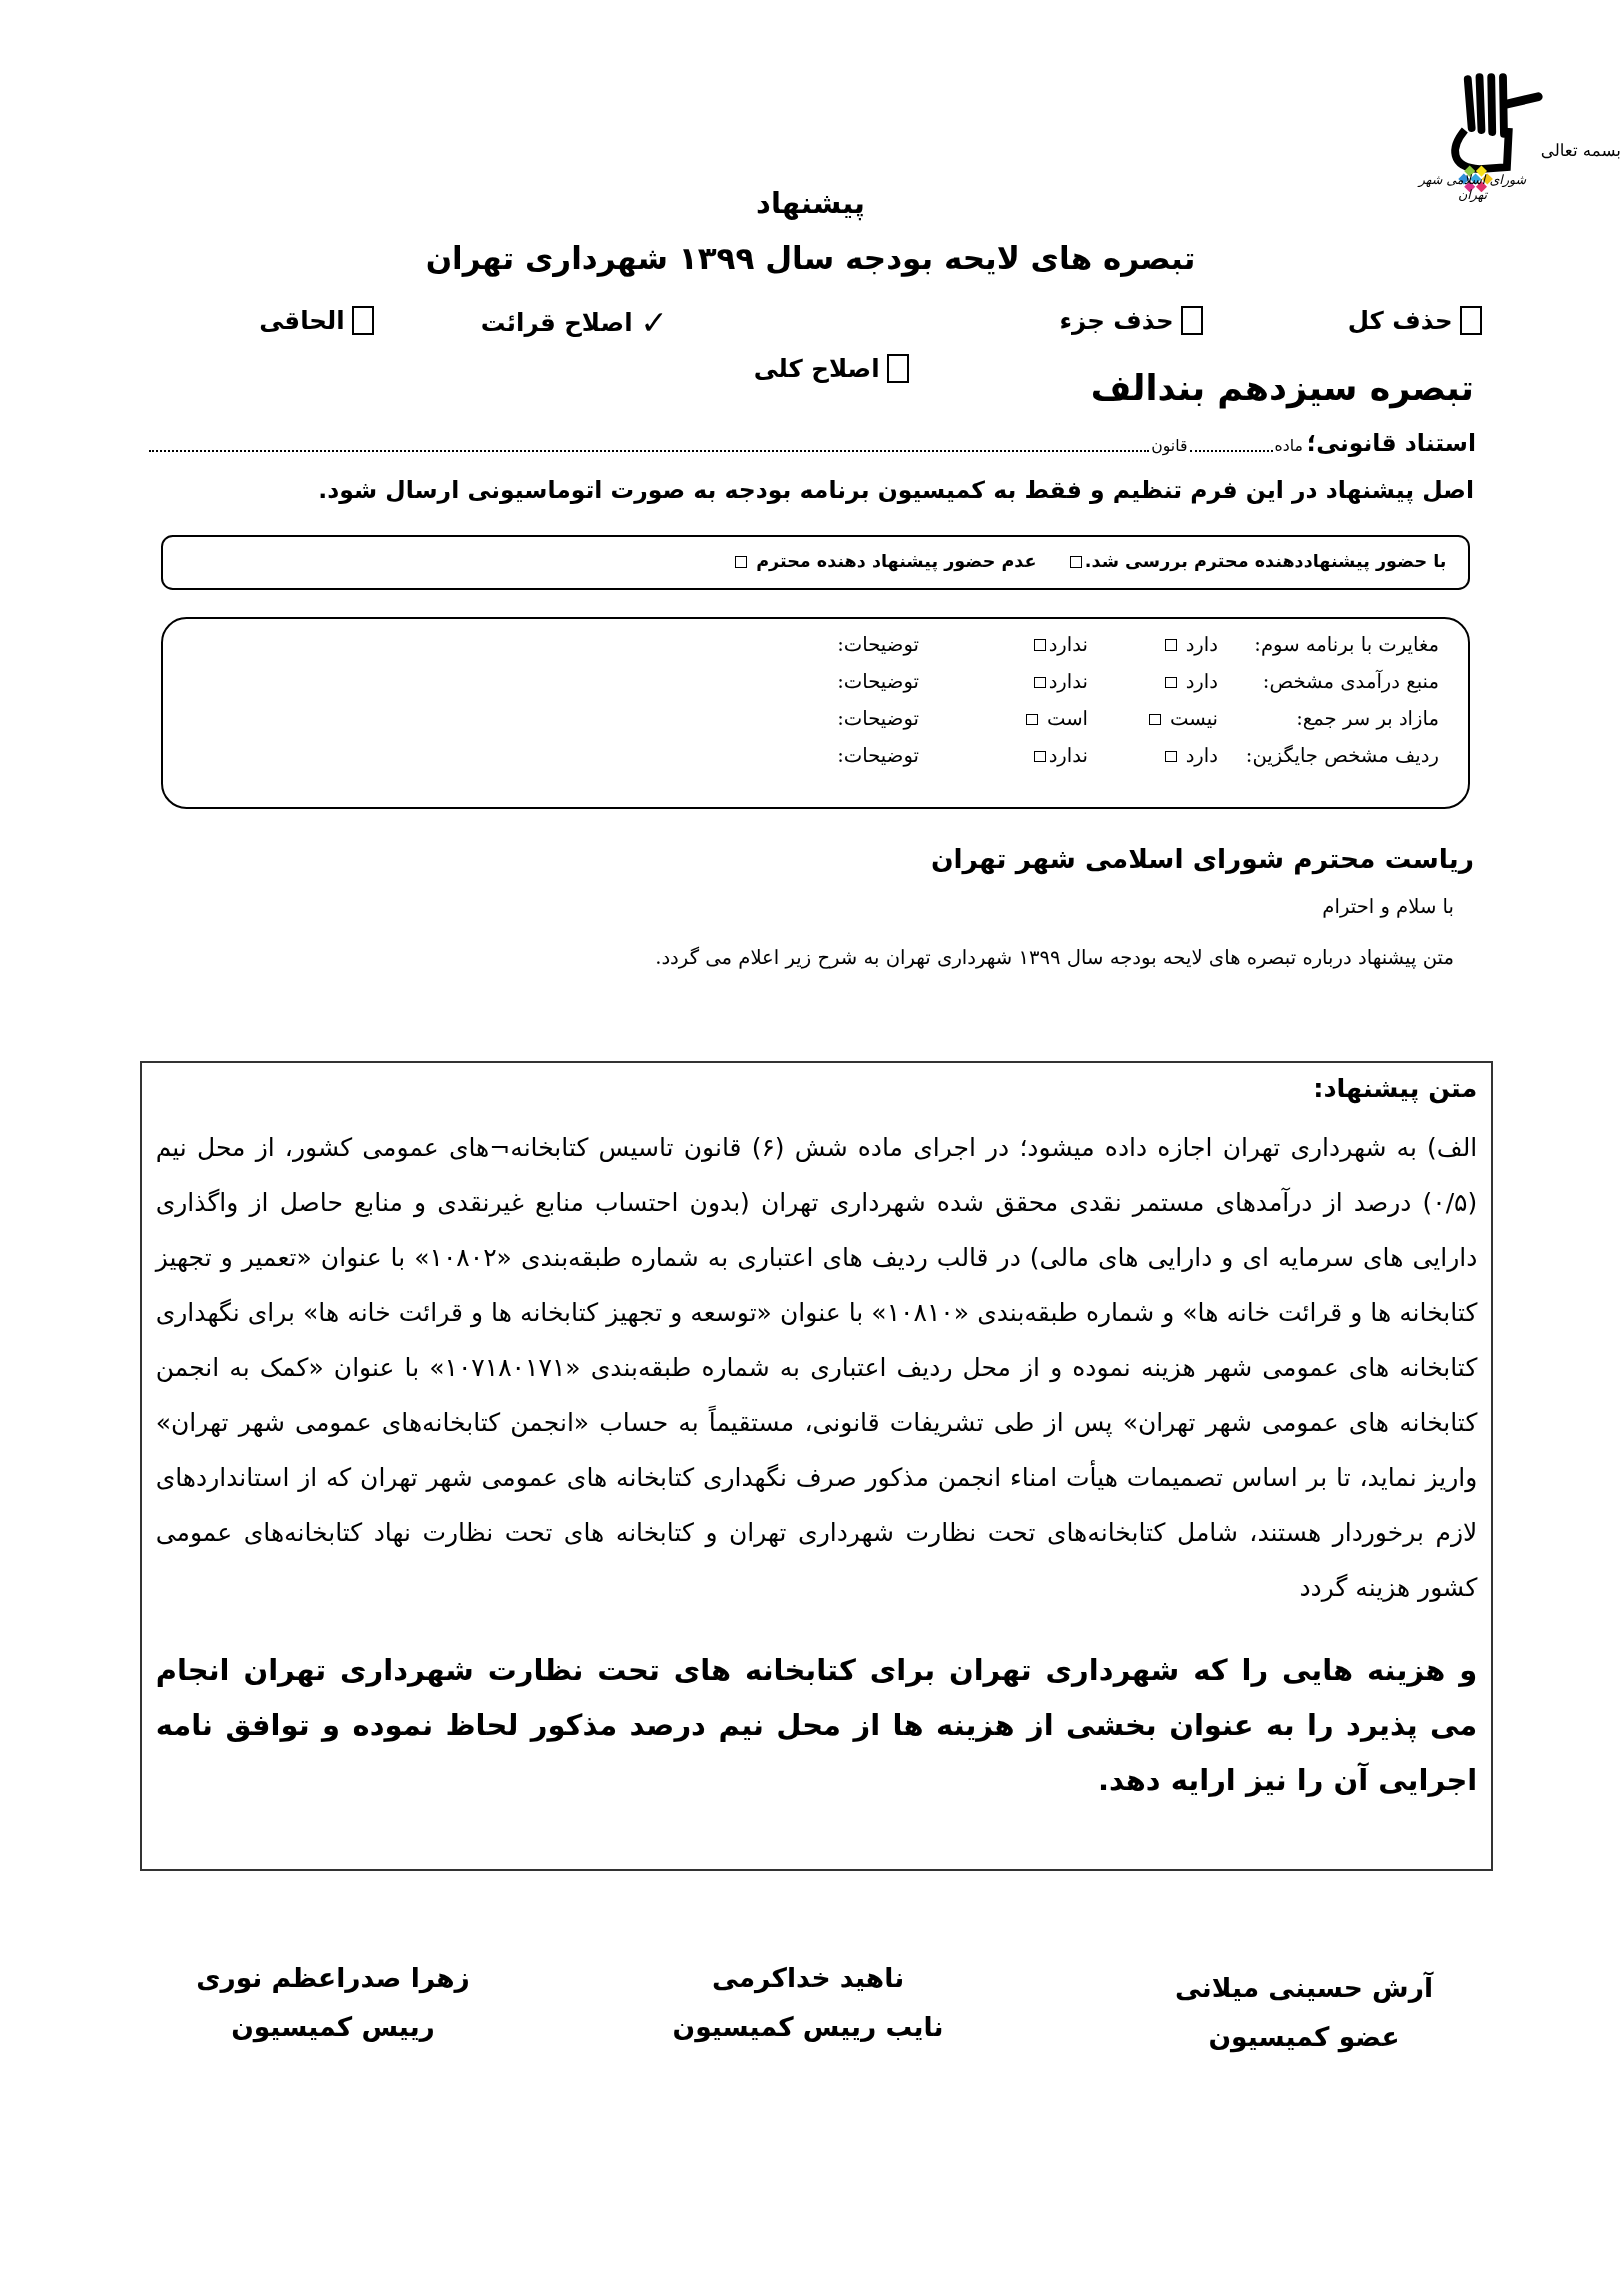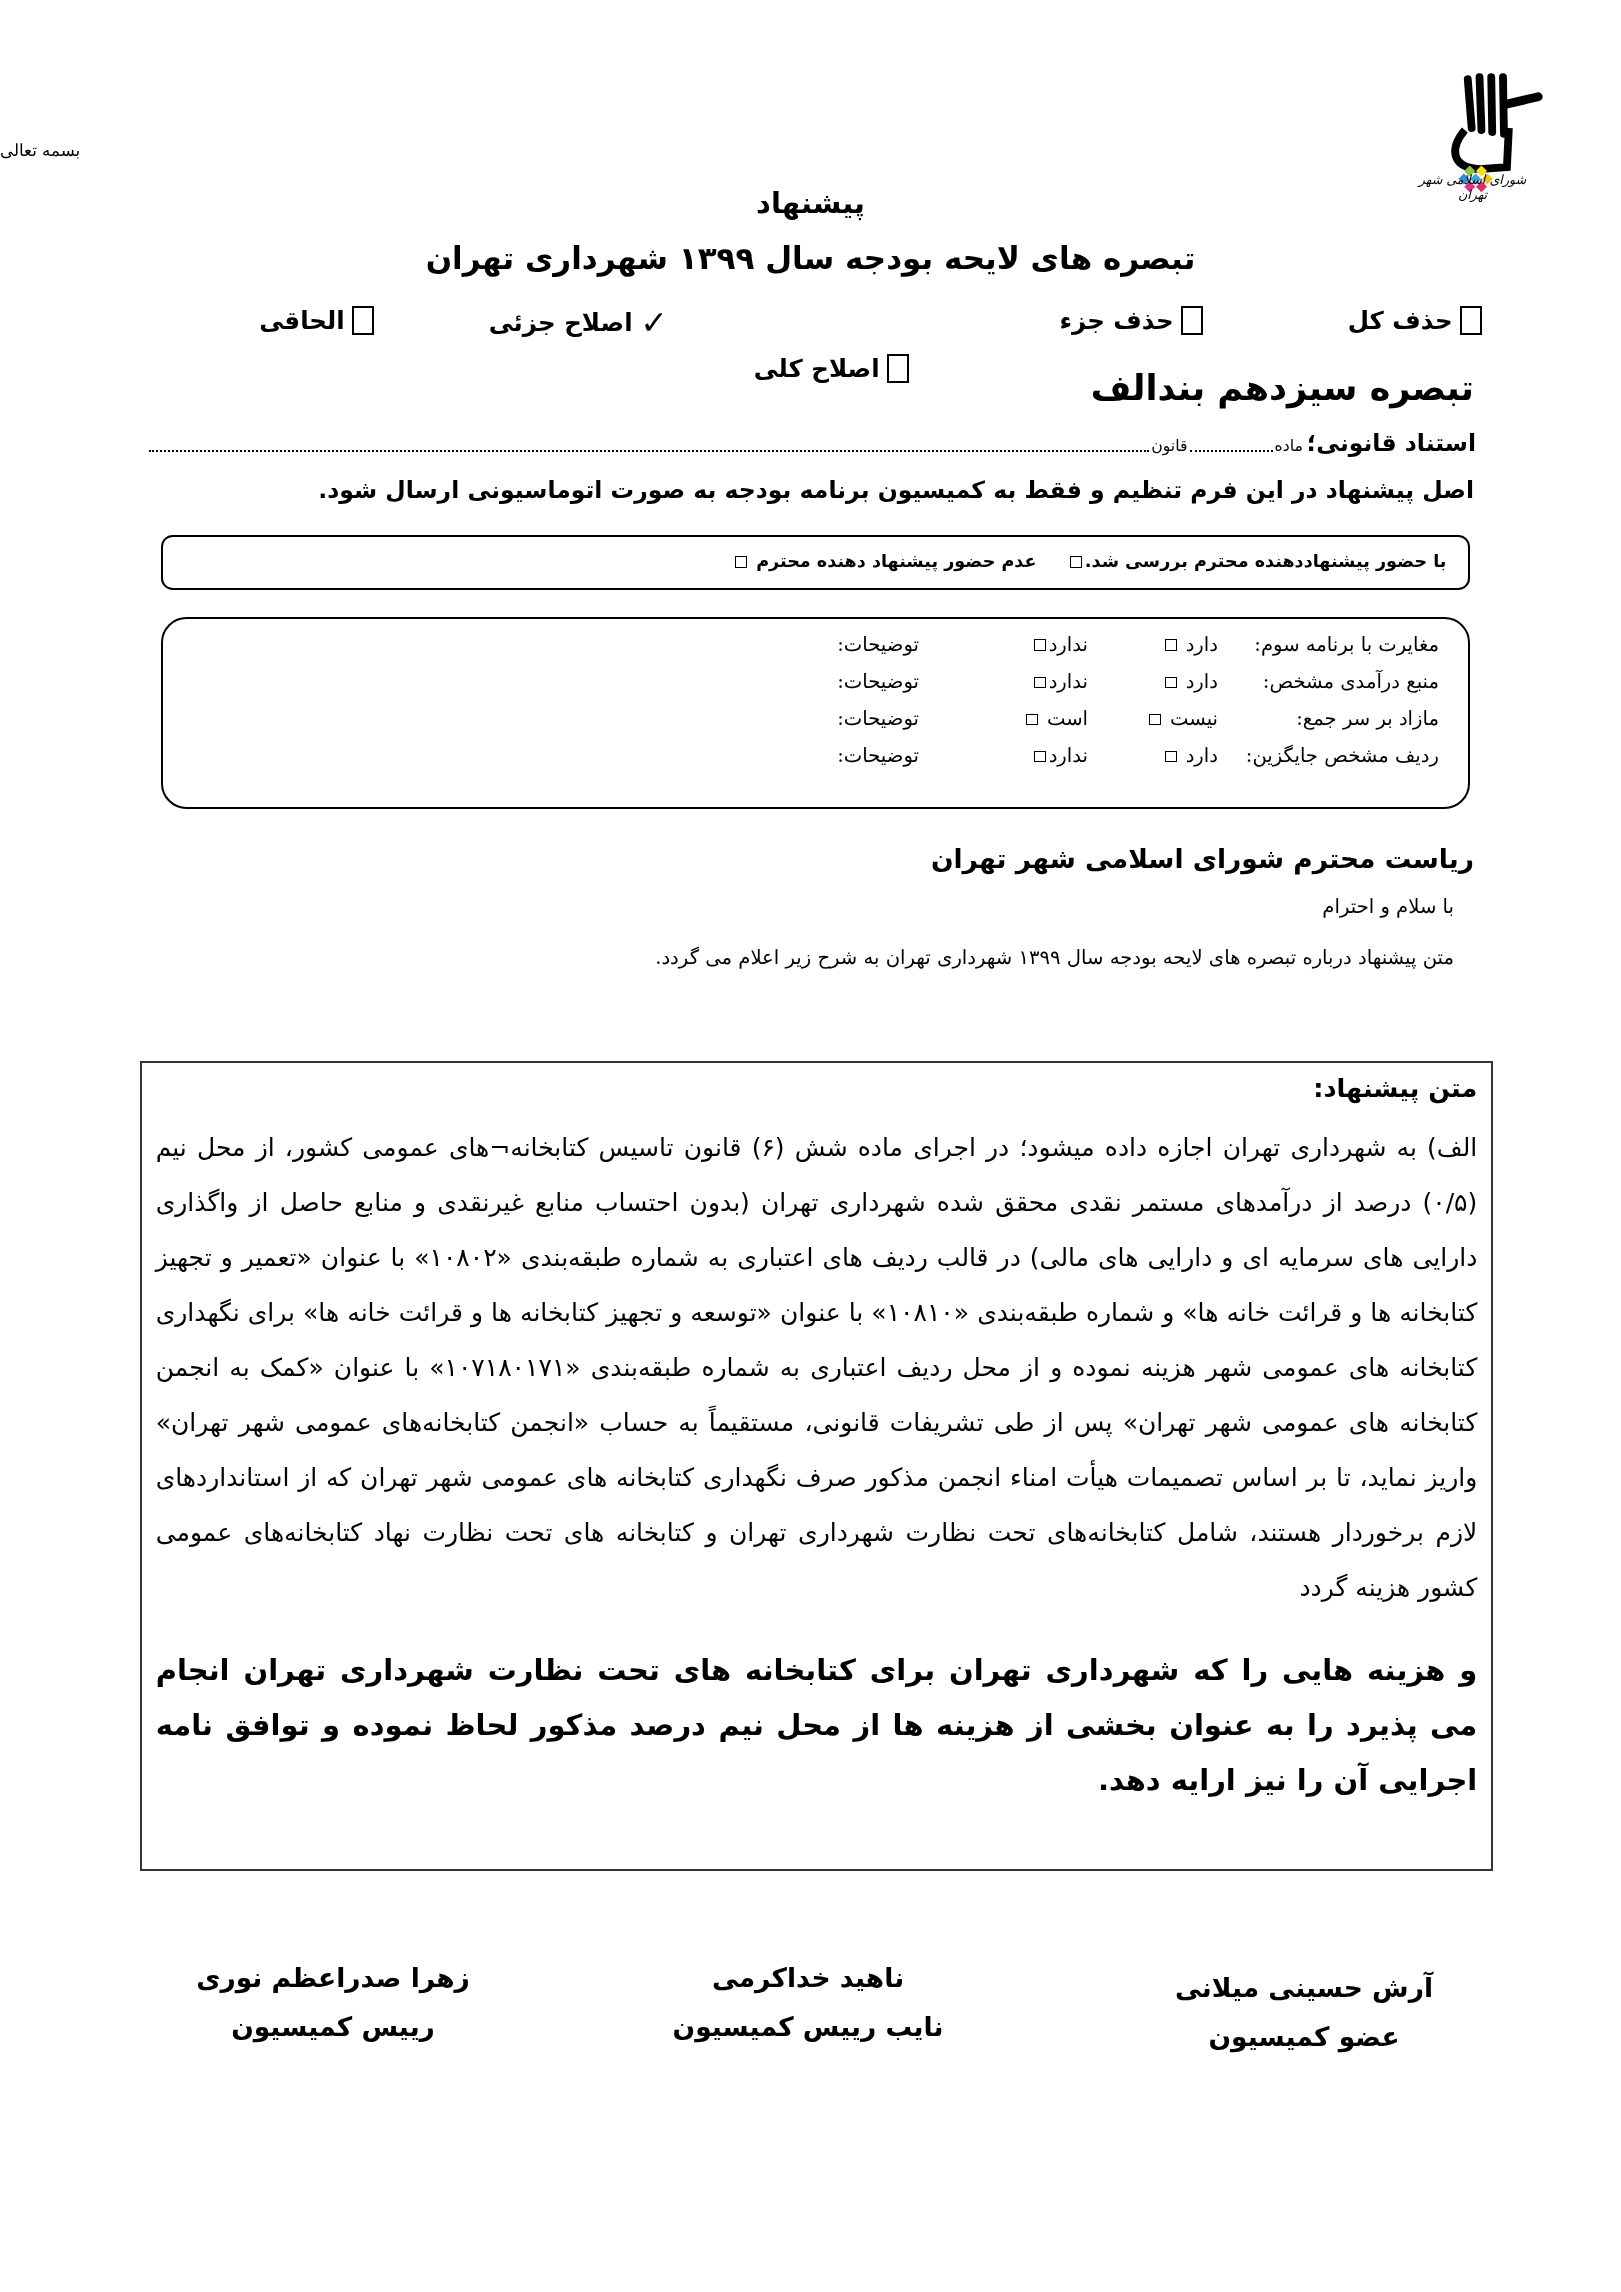--- a/index.html
+++ b/index.html
@@ -8,21 +8,21 @@
     font-family: "DejaVu Sans", sans-serif; color: #000;
   }
   .rtl { direction: rtl; unicode-bidi: embed; }
   .abs { position: absolute; }
 
   
   .logo { position: absolute; left: 1411px; top: 69px; width: 137px; height: 123px; }
   .logo-caption { position: absolute; left: 1409px; top: 172px; width: 127px; text-align: center;
     font-family: "DejaVu Serif", serif; font-size: 12.7px; font-style: italic; }
 
-  .bismillah { left: 0; width: 1621px; top: 140px; text-align: left; font-family: "DejaVu Serif", serif; font-size: 16.7px; }
+  .bismillah { left: 0; width: 1621px; top: 140px; text-align: right; font-family: "DejaVu Serif", serif; font-size: 16.7px; }
   .title1 { left: 0; width: 1621px; top: 186px; text-align: center; font-weight: bold; font-size: 29px; }
   .title2 { left: 0; width: 1621px; top: 240px; text-align: center; font-weight: bold; font-size: 31px; }
 
   .options { position: absolute; top: 306px; left: 257px; width: 1225px; height: 49px; direction: rtl; }
   .opt { position: absolute; top: 0; display: flex; align-items: center; gap: 7.8px; font-weight: bold; font-size: 24.5px; direction: rtl; }
   .cb { display: inline-block; width: 21.6px; height: 29px; border: 2px solid #000; box-sizing: border-box; background: #fff; }
   .check { font-size: 33px; font-weight: bold; line-height: 1; }
 
   .tabsareh { right: 147px; top: 368px; font-weight: bold; font-size: 35px; }
 
@@ -92,21 +92,21 @@
   <div class="opt" style="right:279px;">
     <span class="cb"></span>
     <span>حذف جزء</span>
   </div>
   <div class="opt" style="right:573px;margin-top:48px;">
     <span class="cb"></span>
     <span>اصلاح کلی</span>
   </div>
   <div class="opt" style="right:814px;">
     <span class="check">✓</span>
-    <span>اصلاح جزئی</span>
+    <span>اصلاح قرائت</span>
   </div>
   <div class="opt" style="right:1108px;">
     <span class="cb"></span>
     <span>الحاقی</span>
   </div>
 </div>
 
 <div class="abs tabsareh rtl">تبصره سیزدهم  بندالف</div>
 
 <div class="abs legal">

